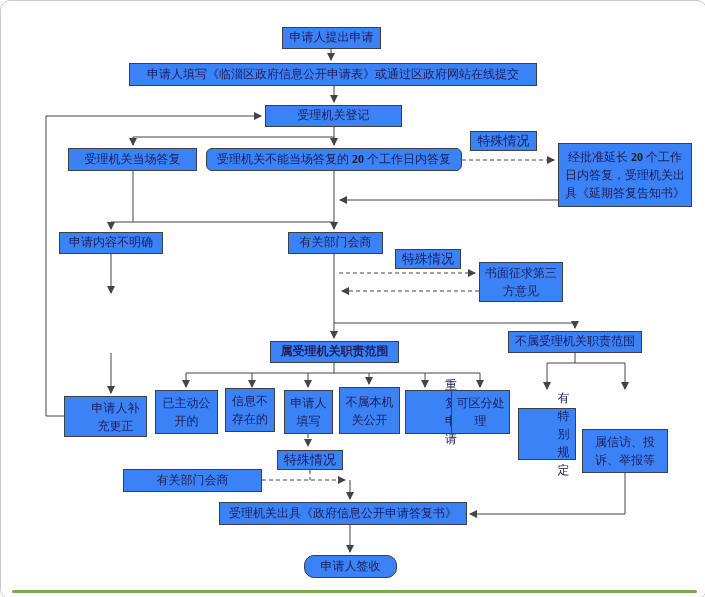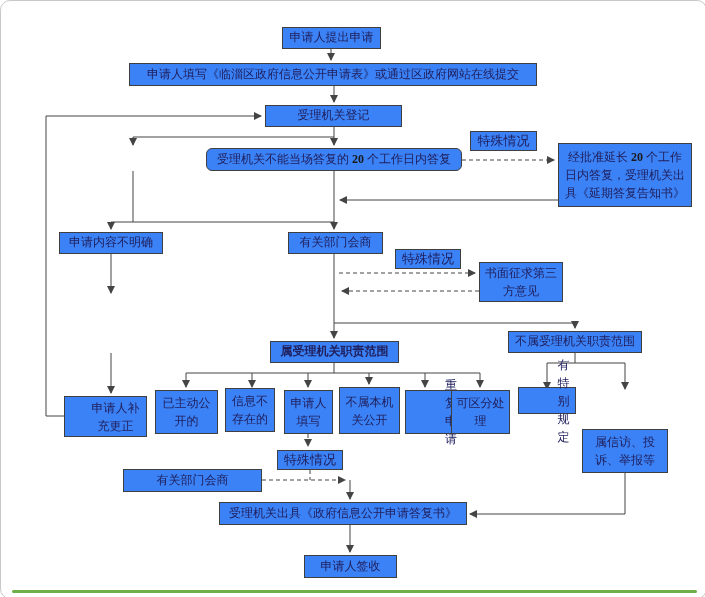--- a/index.html
+++ b/index.html
@@ -76,20 +76,23 @@
   </div>
 
   <div class="node" style="left:128px;top:62px;width:408px;height:23px;">
     <span>申请人填写《临淄区政府信息公开申请表》或通过区政府网站在线提交</span>
   </div>
 
   <div class="node" style="left:264px;top:104px;width:137px;height:22px;">
     <span>受理机关登记</span>
   </div>
 
+  <div class="node" style="left:67px;top:147px;width:129px;height:23px;">
+    <span>受理机关当场答复</span>
+  </div>
 
   <div class="node" style="left:205px;top:147px;width:256px;height:23px;border-radius:6px;">
     <span><span>受理机关不能当场答复的 </span><span class="num">20</span><span> 个工作日内答复</span></span>
   </div>
 
   <div class="node small" style="left:469px;top:130px;width:67px;height:20px;">
     <span>特殊情况</span>
   </div>
 
   <div class="node multi" style="left:557px;top:142px;width:134px;height:64px;">
@@ -142,38 +145,38 @@
   </div>
 
   <div class="node multi" style="left:404px;top:389px;width:40px;height:44px;padding-left:45px;">
     <span>重复申请</span>
   </div>
 
   <div class="node multi" style="left:450px;top:389px;width:59px;height:44px;">
     <span>可区分处理</span>
   </div>
 
-  <div class="node multi" style="left:517px;top:386px;width:58px;height:27px;padding-left:37px;">
+  <div class="node multi" style="left:517px;top:407px;width:58px;height:52px;padding-left:37px;">
     <span>有特别规定</span>
   </div>
 
   <div class="node multi" style="left:581px;top:391px;width:86px;height:44px;margin-top:37px;">
     <span>属信访、投诉、举报等</span>
   </div>
 
   <div class="node small" style="left:276px;top:449px;width:66px;height:20px;">
     <span>特殊情况</span>
   </div>
 
   <div class="node" style="left:122px;top:468px;width:139px;height:23px;">
     <span>有关部门会商</span>
   </div>
 
   <div class="node" style="left:218px;top:501px;width:248px;height:23px;">
     <span>受理机关出具《政府信息公开申请答复书》</span>
   </div>
 
-  <div class="node" style="left:303px;top:554px;width:93px;height:23px;">
+  <div class="node" style="left:303px;top:554px;width:93px;height:23px;border-radius:10px;">
     <span>申请人签收</span>
   </div>
 
   <div class="bottom-line"></div>
 </div>
 
 </body></html>

